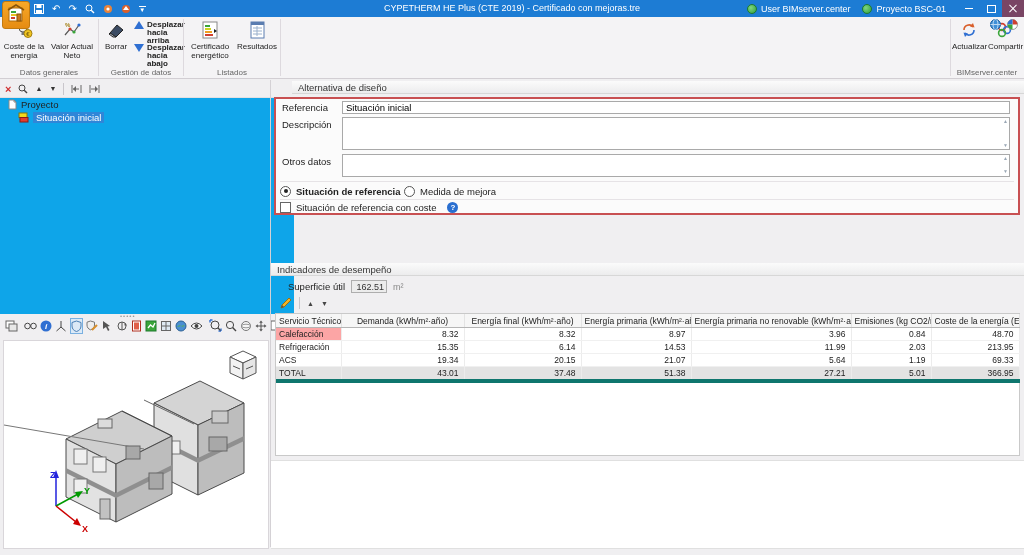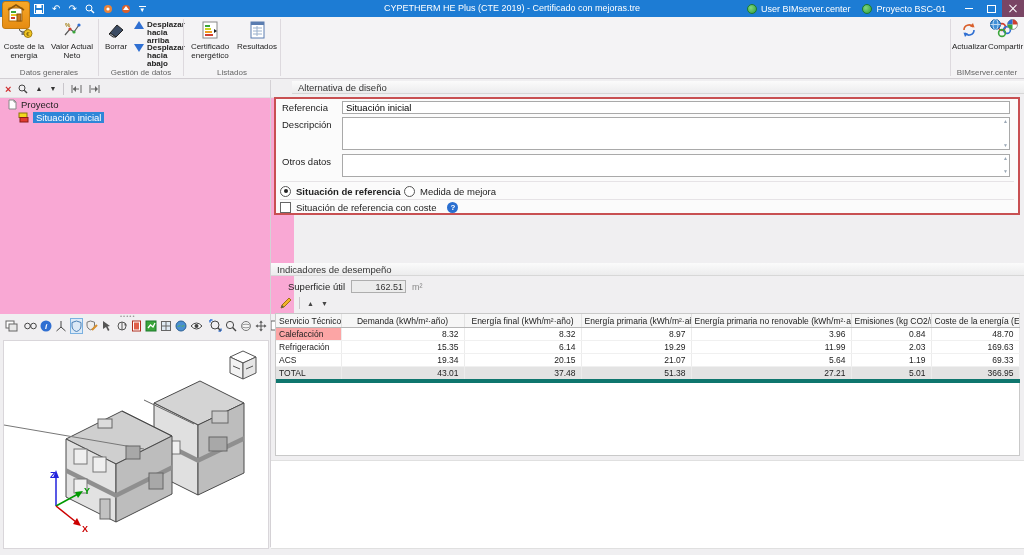--- a/index.html
+++ b/index.html
@@ -28,21 +28,21 @@
   .big-btn{position:absolute;top:3px;text-align:center;font-size:8px;color:#222;line-height:9px;cursor:default;}
   .big-btn .bicon{display:flex;height:20px;align-items:center;justify-content:center;margin-bottom:2px;}
   .small-btn{position:absolute;display:flex;align-items:flex-start;font-size:8px;line-height:8px;cursor:default;gap:3px;text-align:left;font-weight:bold;}
   .tri-up{width:0;height:0;border-left:5px solid transparent;border-right:5px solid transparent;border-bottom:8px solid #2f6fd2;}
   .tri-down{width:0;height:0;border-left:5px solid transparent;border-right:5px solid transparent;border-top:8px solid #2f6fd2;}
   .corner-icons{position:absolute;right:6px;top:2px;display:flex;gap:6px;}
   
   .tree-toolbar{position:absolute;left:0;top:80px;width:270px;height:17px;display:flex;align-items:center;gap:7px;padding-left:5px;box-sizing:border-box;}
   .tico{font-size:9px;color:#333;display:inline-flex;align-items:center;cursor:default;}
   .tsep{width:1px;height:12px;background:#c9c6cb;}
-  .tree{position:absolute;left:0;top:97px;width:294px;height:216px;background:#f9a8d4;border-top:1px solid #e2e0e3;}
+  .tree{position:absolute;left:0;top:97px;width:294px;height:216px;background:#0ea5e9;border-top:1px solid #e2e0e3;}
   .tree-row{display:flex;align-items:center;height:13px;gap:4px;cursor:default;}
   .tree-row.root{padding-left:8px;}
   .tree-row.child{padding-left:18px;}
   .sel{background:#2f86d8;color:#fff;padding:0 3px;}
   .view-toolbar{position:absolute;left:0;top:313px;width:270px;height:25px;display:flex;align-items:center;gap:3px;padding-left:5px;box-sizing:border-box;}
   .grip{position:absolute;left:120px;top:313px;font-size:6px;color:#999;letter-spacing:1px;}
   .vicon{width:16px;height:16px;display:flex;align-items:center;justify-content:center;cursor:default;}
   .vicon.pressed{border:1px solid #7ab0e0;background:#dceaf7;box-sizing:border-box;}
   .vspacer{width:22px;}
   .viewport{position:absolute;left:3px;top:340px;width:264px;height:207px;background:#fff;border:1px solid #d9d6da;}
@@ -55,21 +55,21 @@
   .ta{overflow:hidden;resize:none;}
   .ta-arrow{position:absolute;right:10px;font-size:5px;color:#9aa7b5;line-height:5px;}
   .hsep{position:absolute;left:4px;right:4px;height:1px;background:#e6e3e6;}
   .radio{width:9px;height:9px;border:1px solid #555;border-radius:50%;background:#fff;display:inline-flex;align-items:center;justify-content:center;}
   .radio .dot{width:4px;height:4px;border-radius:50%;background:#222;}
   .chk{width:9px;height:9px;border:1px solid #666;background:#fff;display:inline-block;}
   .inline-row{position:absolute;display:flex;align-items:center;gap:5px;}
   .bold{font-weight:bold;}
   .help-icon{width:11px;height:11px;border-radius:50%;background:#2a6fd0;color:#fff;font-size:8px;font-weight:bold;display:inline-flex;align-items:center;justify-content:center;}
   .sup-row{position:absolute;left:271px;top:280px;display:flex;align-items:center;gap:6px;padding-left:17px;}
-  .sup-input{width:55px;height:13px;border:1px solid #aeaeae;background:#ececec;font-size:9px;text-align:right;padding:0 2px;box-sizing:border-box;color:#333;font-family:"Liberation Sans",sans-serif;}
+  .sup-input{width:36px;height:13px;border:1px solid #aeaeae;background:#ececec;font-size:9px;text-align:right;padding:0 2px;box-sizing:border-box;color:#333;font-family:"Liberation Sans",sans-serif;}
   .unit{color:#8a8a8a;font-size:9px;}
   .edit-toolbar{position:absolute;left:271px;top:297px;display:flex;align-items:center;gap:7px;padding-left:9px;}
   .table-box{position:absolute;left:275px;top:313px;width:745px;height:143px;background:#fff;border:1px solid #c9c9c9;box-sizing:border-box;}
   table.ind{border-collapse:collapse;table-layout:fixed;width:743px;font-size:8.5px;}
   table.ind th{font-weight:normal;background:#f6f6f6;border-bottom:1px solid #b5b5b5;border-right:1px solid #e3e3e3;height:13px;padding:0 3px;text-align:center;overflow:hidden;white-space:nowrap;}
   table.ind th.first{text-align:left;}
   table.ind td{border-right:1px solid #ececec;border-bottom:1px solid #f0f0f0;height:12px;padding:0 5px;text-align:right;overflow:hidden;white-space:nowrap;}
   table.ind td.name{text-align:left;padding-left:3px;}
   td.selcell{background:#fca5a5;}
   tr.total td{background:#e3e3e3;border-bottom:4px solid #0f766e;}
@@ -585,24 +585,24 @@
           <td>8.32</td>
           <td>8.97</td>
           <td>3.96</td>
           <td>0.84</td>
           <td>48.70</td>
         </tr>
         <tr>
           <td class="name">Refrigeración</td>
           <td>15.35</td>
           <td>6.14</td>
-          <td>19.29</td>
+          <td>14.53</td>
           <td>11.99</td>
           <td>2.03</td>
-          <td>169.63</td>
+          <td>213.95</td>
         </tr>
         <tr>
           <td class="name">ACS</td>
           <td>19.34</td>
           <td>20.15</td>
           <td>21.07</td>
           <td>5.64</td>
           <td>1.19</td>
           <td>69.33</td>
         </tr>

